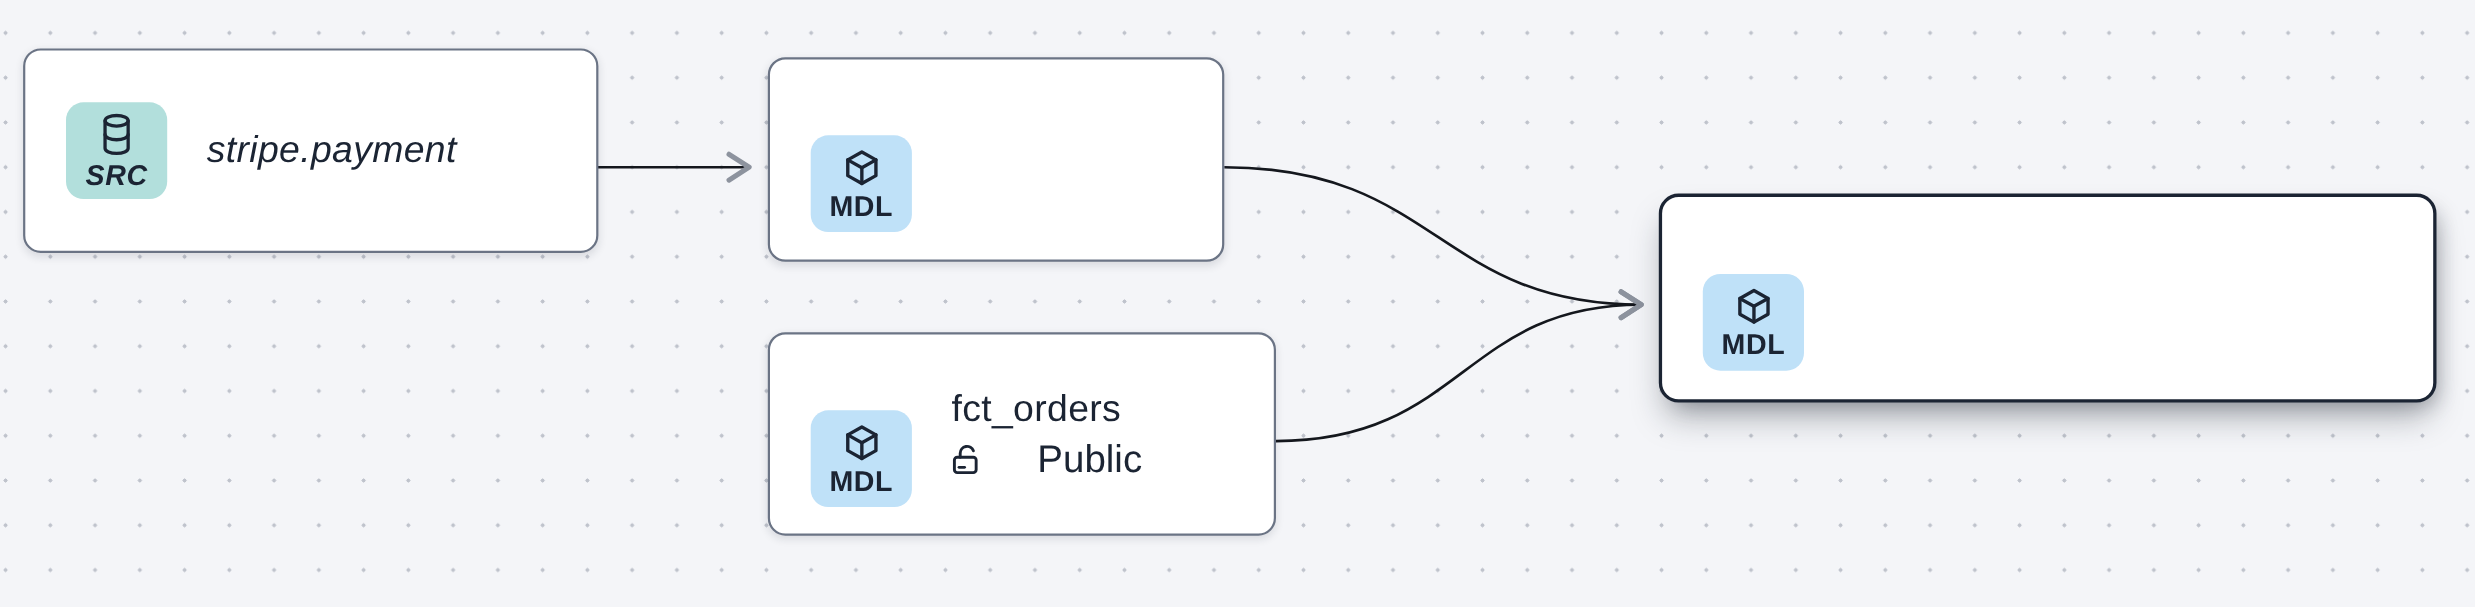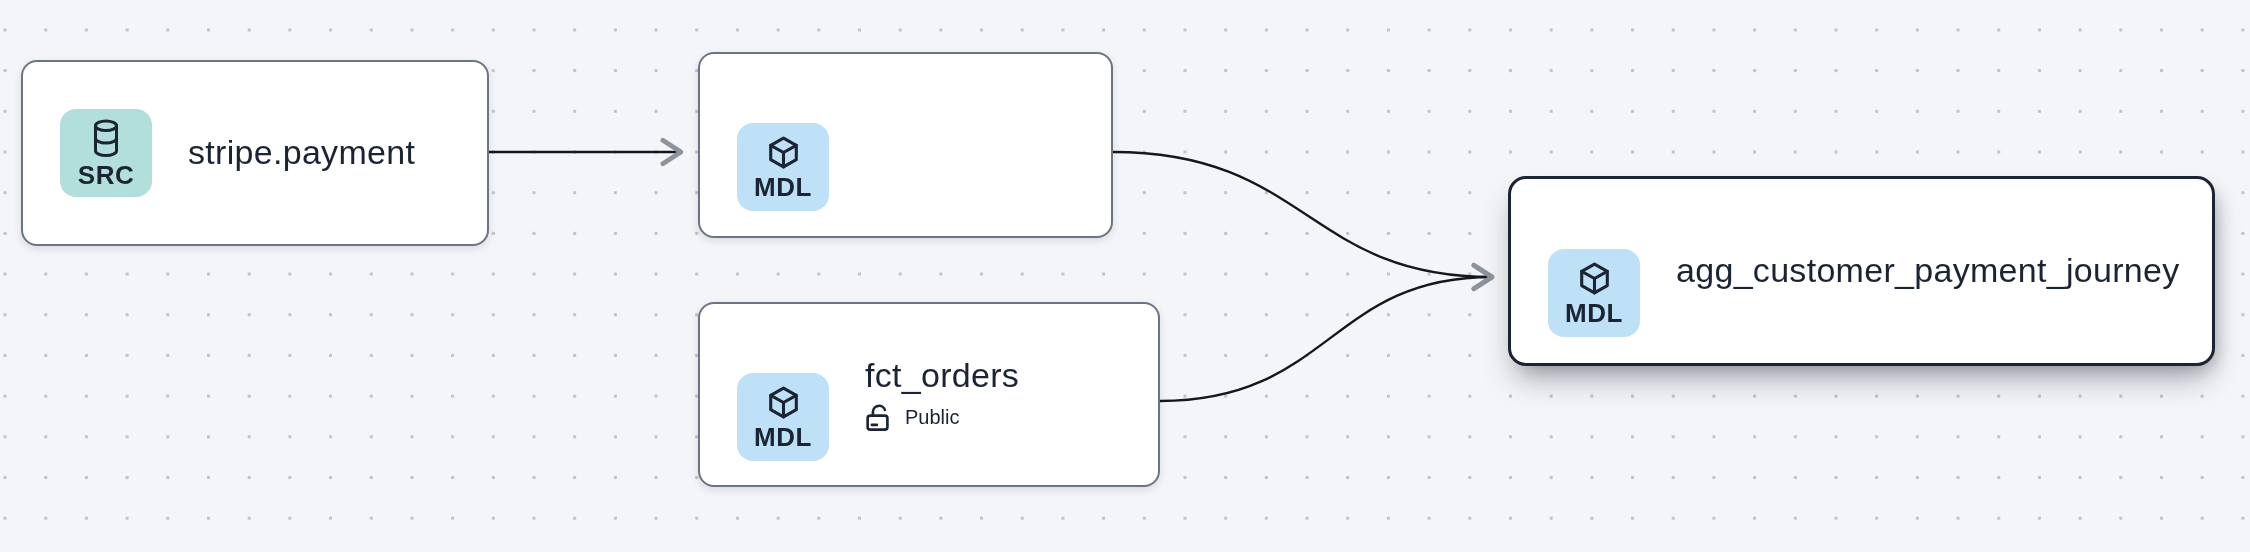--- a/index.html
+++ b/index.html
@@ -45,39 +45,39 @@
   .badge .badge-label{
     font-size:26px;font-weight:600;line-height:1;letter-spacing:.5px;color:var(--text);
   }
   .labels{display:flex;flex-direction:column;gap:8px;min-width:0;}
   .node-label{
     font-size:34px;font-weight:500;letter-spacing:.3px;color:var(--text);
     line-height:1.1;white-space:nowrap;
   }
   .sub-line{display:flex;align-items:center;gap:11px;}
   .sub-line svg{display:block;stroke:var(--text);}
-  .sub-label{font-size:20px;font-weight:400;color:var(--text);line-height:1;}
+  .sub-label{font-size:35px;font-weight:400;color:var(--text);line-height:1;margin-left:38px;}
 </style>
 </head>
 <body>
 
 <div class="canvas">
 
   <svg class="edges" width="2250" height="552" viewBox="0 0 2250 552">
     <defs>
       <marker id="arrowhead" viewBox="0 0 12 12" refX="9.5" refY="6" markerWidth="13" markerHeight="13" orient="auto">
         <path d="M2.5 1.5 L9.5 6 L2.5 10.5" fill="none" stroke-width="1.8" stroke-linecap="round" stroke-linejoin="round"></path>
       </marker>
     </defs>
     <path class="edge" d="M 455 152 L 681 152" marker-end="url(#arrowhead)"></path>
     <path class="edge" d="M 1113 152 C 1307 152, 1307 277, 1492 277" marker-end="url(#arrowhead)"></path>
     <path class="edge" d="M 1160 401 C 1330 401, 1330 277, 1492 277" marker-end="url(#arrowhead)"></path>
   </svg>
 
-  <div class="node" style="left:21px;top:60px;width:468px;height:186px;">
+  <div class="node" style="left:21px;top:44px;width:523px;height:186px;font-style:italic;">
     <div class="badge src">
       <svg width="30" height="40" viewBox="0 0 20 26" fill="none" stroke-width="2" stroke-linecap="round">
         <ellipse cx="10" cy="4.2" rx="7" ry="3.2"></ellipse>
         <path d="M3 4.2 v8.3 a7 3.2 0 0 0 14 0 v-8.3"></path>
         <path d="M3 12.5 v8.3 a7 3.2 0 0 0 14 0 v-8.3"></path>
       </svg>
       <span class="badge-label">SRC</span>
     </div>
     <div class="labels">
       <div class="node-label">stripe.payment</div>
@@ -119,18 +119,15 @@
 
   <div class="node selected" style="left:1508px;top:176px;width:707px;height:190px;">
     <div class="badge mdl">
       <svg width="37" height="37" viewBox="0 0 24 24" fill="none" stroke-width="2" stroke-linecap="round" stroke-linejoin="round">
         <path d="M12 2.7 L20.3 7.35 V16.65 L12 21.3 L3.7 16.65 V7.35 Z"></path>
         <path d="M3.7 7.35 L12 12 L20.3 7.35"></path>
         <path d="M12 12 V21.3"></path>
       </svg>
       <span class="badge-label">MDL</span>
     </div>
-    <div class="labels">
-      <div class="node-label">agg_customer_payment_journey</div>
-    </div>
   </div>
 
 </div>
 
 </body></html>

